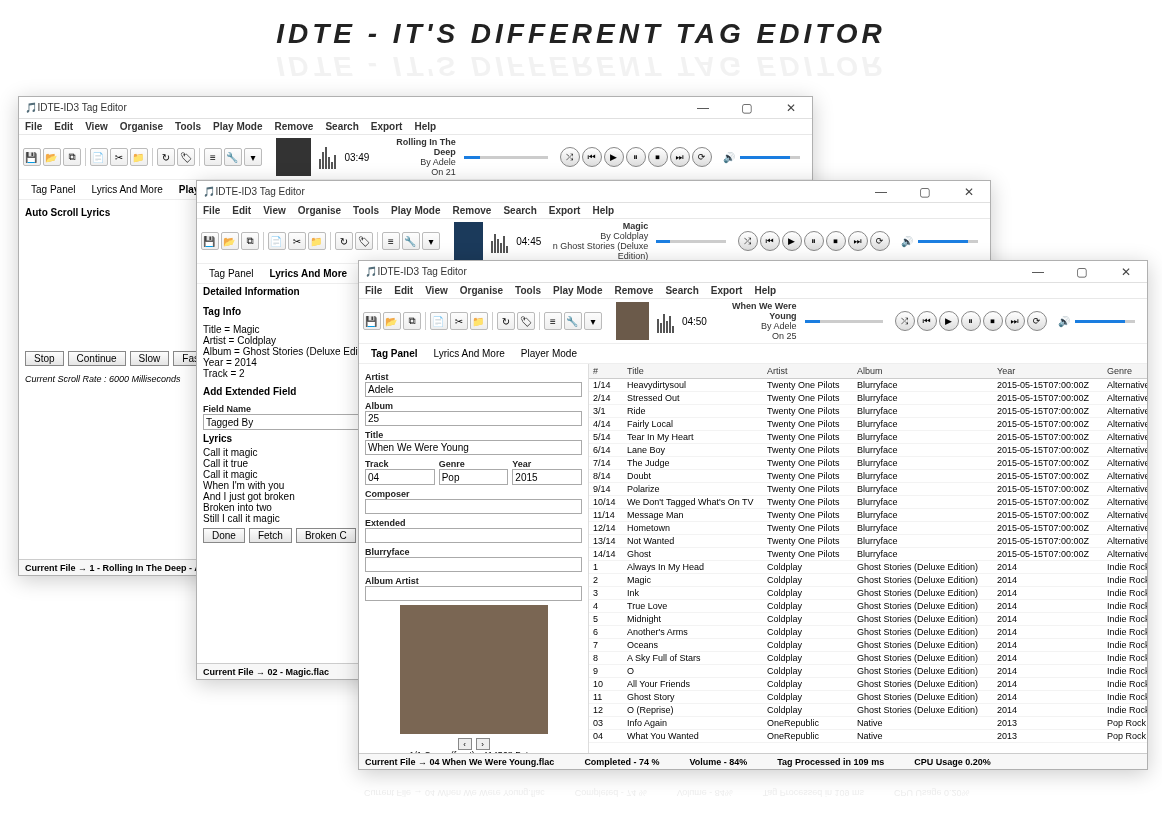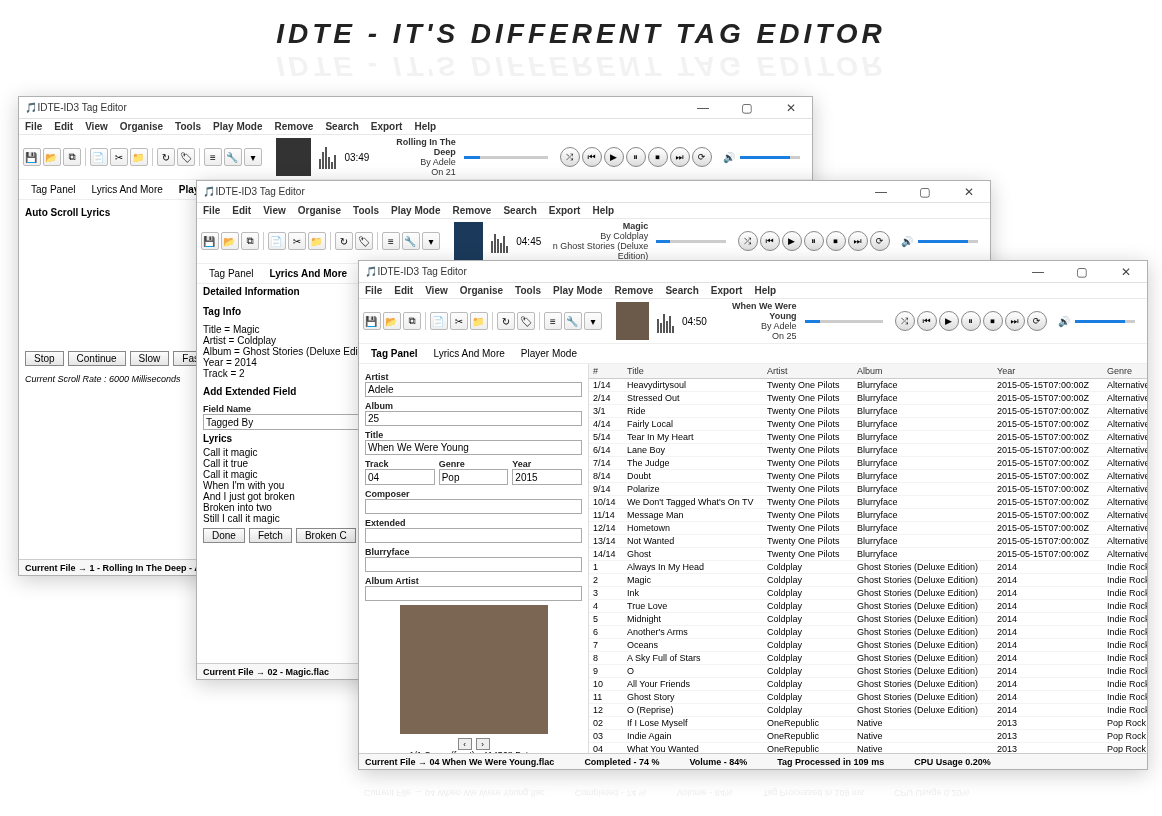--- a/index.html
+++ b/index.html
@@ -648,31 +648,22 @@
             <tr>
               <td>12</td>
               <td>O (Reprise)</td>
               <td>Coldplay</td>
               <td>Ghost Stories (Deluxe Edition)</td>
               <td>2014</td>
               <td>Indie Rock</td>
               <td>12 - O (Reprise).flac</td>
             </tr>
             <tr>
-              <td>02</td>
-              <td>If I Lose Myself</td>
-              <td>OneRepublic</td>
-              <td>Native</td>
-              <td>2013</td>
-              <td>Pop Rock</td>
-              <td>OneRepublic - Native.flac</td>
-            </tr>
-            <tr>
               <td>03</td>
-              <td>Indie Again</td>
+              <td>Info Again</td>
               <td>OneRepublic</td>
               <td>Native</td>
               <td>2013</td>
               <td>Pop Rock</td>
               <td>OneRepublic - Native.flac</td>
             </tr>
             <tr>
               <td>04</td>
               <td>What You Wanted</td>
               <td>OneRepublic</td>

